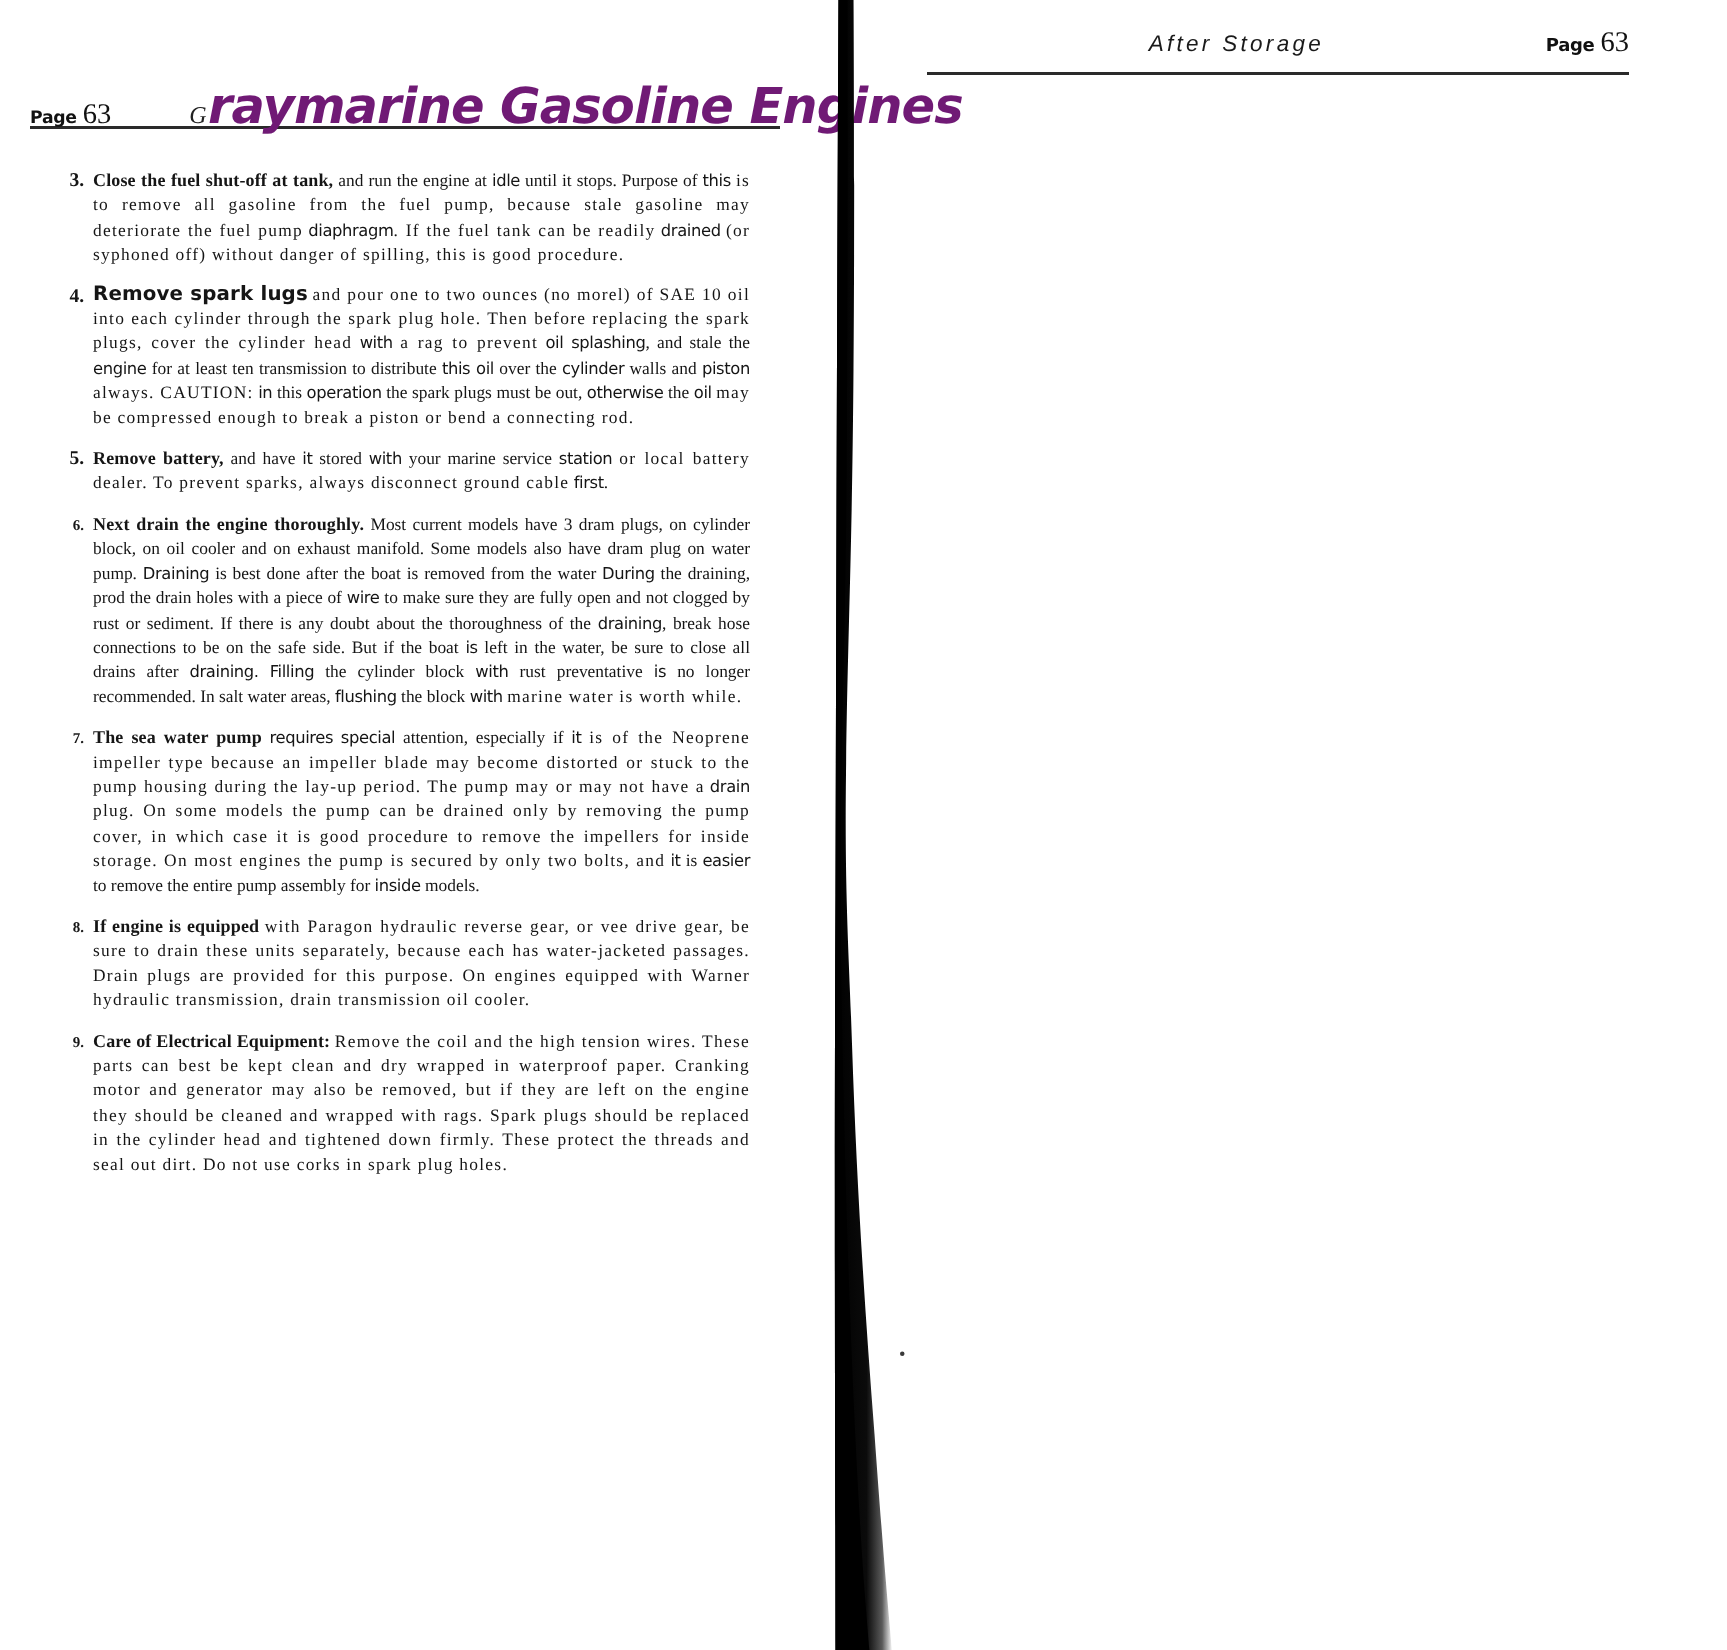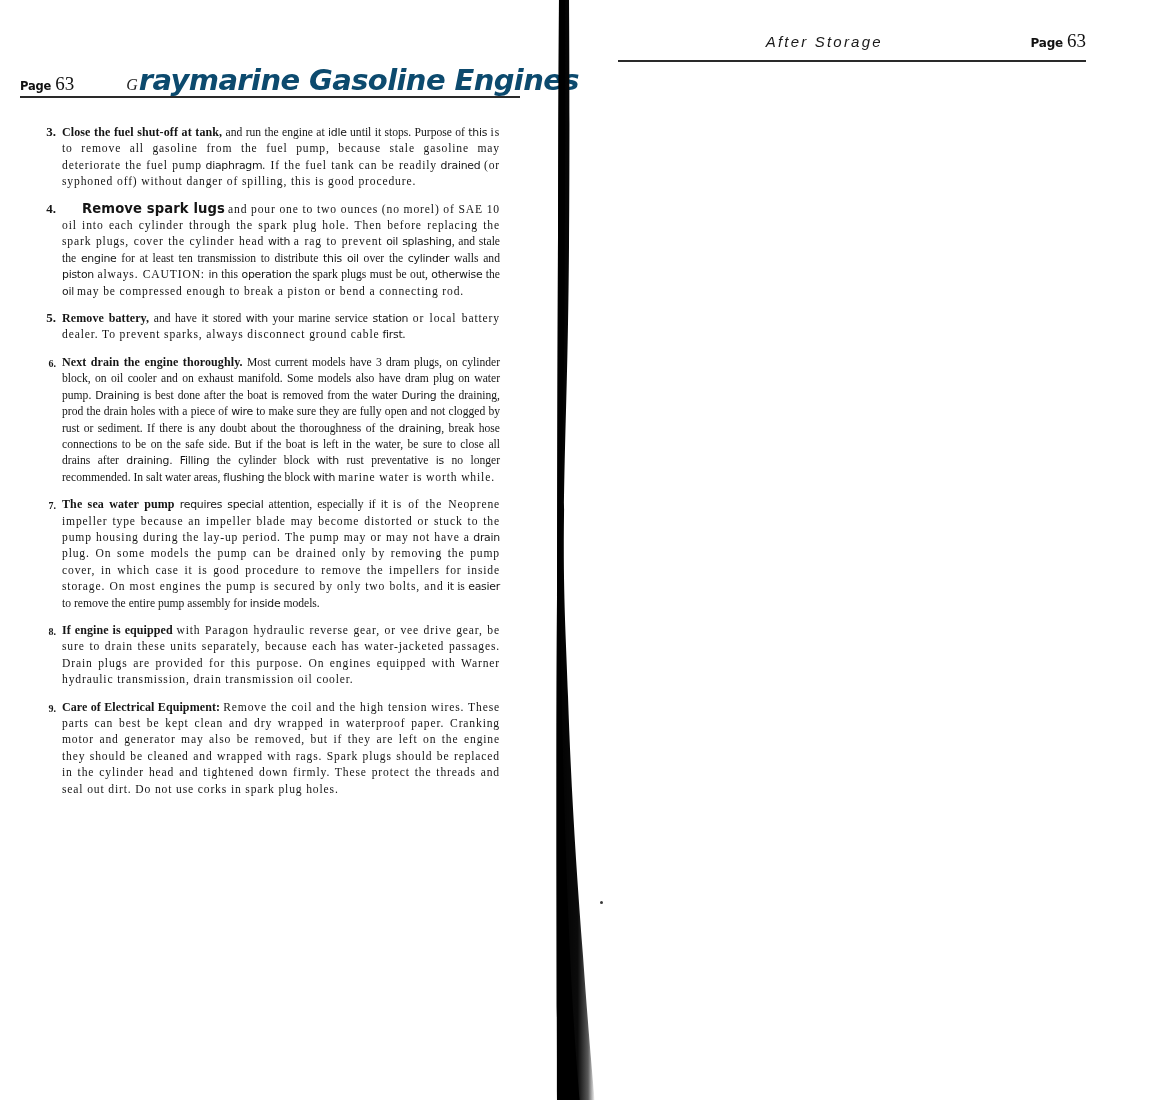--- a/index.html
+++ b/index.html
@@ -17,21 +17,21 @@
   }
 
   
   #spread {
     position: absolute;
     inset: 0;
   }
 
   .page {
     position: absolute;
-    top: 12px;
+    top: 0;
     bottom: 0;
     text-decoration: underline;
   }
   #left-page  { left: 0;    width: 545px; }
   #right-page { left: 600px; width: 551px; }
 
   
   #gutter {
     position: absolute;
     top: -4px;
@@ -87,23 +87,23 @@
     font-family: "Liberation Serif", serif;
     font-style: italic;
     font-size: 16px;
     color: #222;
     margin-right: 1px;
   }
   .brand-name {
     font-family: "DejaVu Sans", sans-serif;
     font-style: italic;
     font-weight: 700;
-    font-size: 29px;
+    font-size: 33px;
     letter-spacing: -0.6px;
-    color: #0c4a6e;
+    color: #701a75;
     line-height: 1;
   }
 
   .running-head {
     flex: 1;
     text-align: center;
     font-family: "Liberation Sans", sans-serif;
     font-style: italic;
     font-size: 15px;
     letter-spacing: 2.2px;
@@ -154,21 +154,20 @@
   .sn {
     font-family: "DejaVu Sans", sans-serif;
     font-size: 10.9px;
     letter-spacing: -0.25px;
   }
   .snb {
     font-family: "DejaVu Sans", sans-serif;
     font-weight: 700;
     font-size: 10.6px;
     letter-spacing: -0.3px;
-    margin-left: 20px;
   }
   .spaced { letter-spacing: 0.85px; }
 
   
   .speck {
     position: absolute;
     background: #3a3a3a;
     border-radius: 50%;
   }
 </style>

